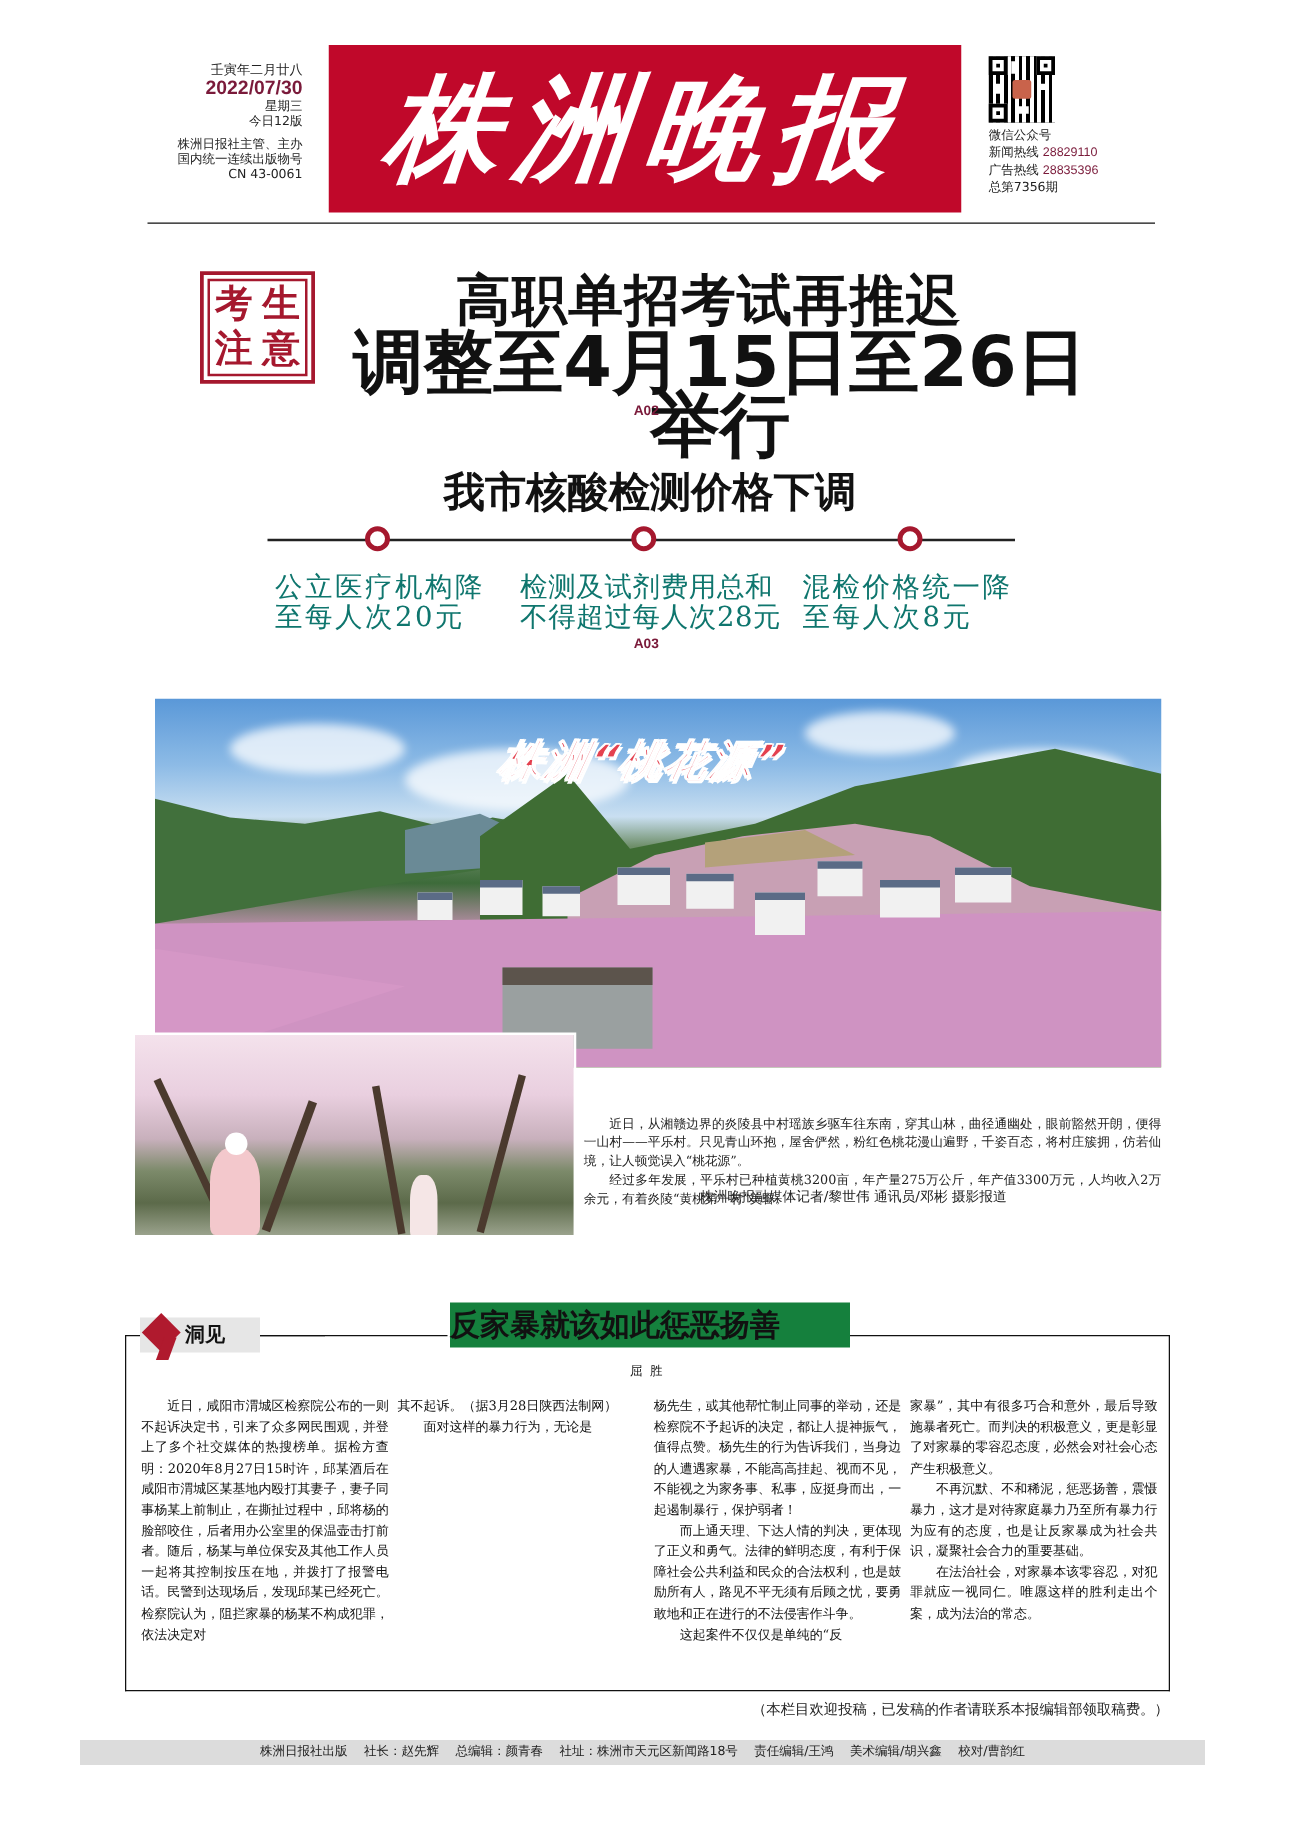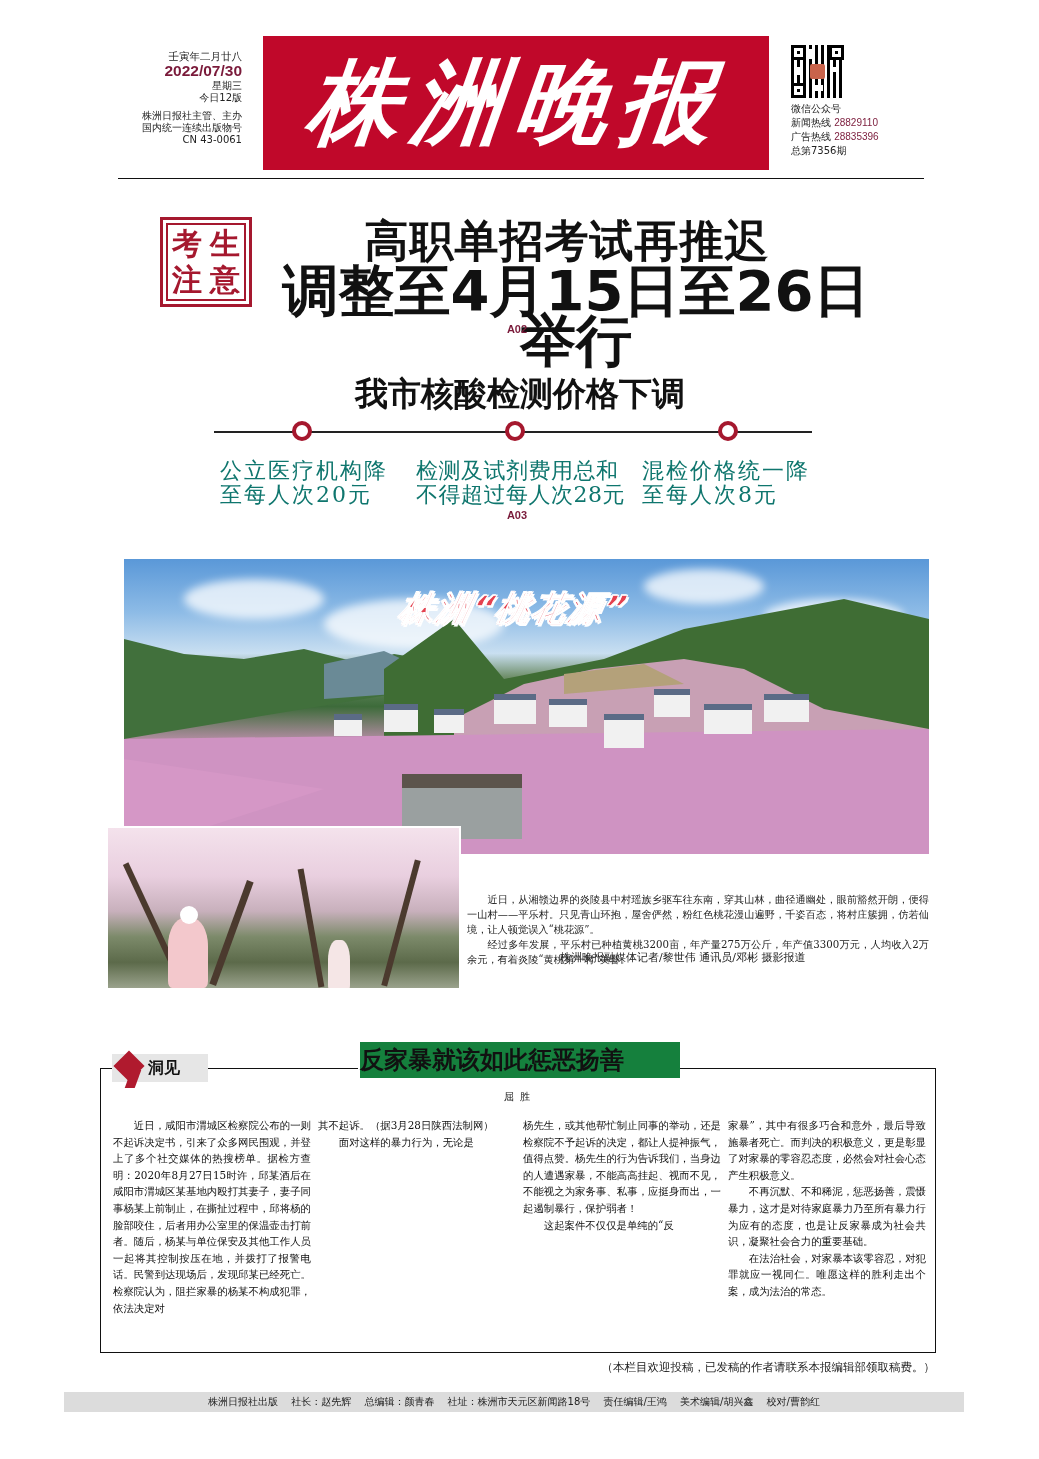--- a/index.html
+++ b/index.html
@@ -220,20 +220,21 @@
 
 <div class="abs col" style="left:113px">
   <p>近日，咸阳市渭城区检察院公布的一则不起诉决定书，引来了众多网民围观，并登上了多个社交媒体的热搜榜单。据检方查明：2020年8月27日15时许，邱某酒后在咸阳市渭城区某基地内殴打其妻子，妻子同事杨某上前制止，在撕扯过程中，邱将杨的脸部咬住，后者用办公室里的保温壶击打前者。随后，杨某与单位保安及其他工作人员一起将其控制按压在地，并拨打了报警电话。民警到达现场后，发现邱某已经死亡。检察院认为，阻拦家暴的杨某不构成犯罪，依法决定对</p>
 </div>
 <div class="abs col" style="left:318px">
   <p class="noind">其不起诉。（据3月28日陕西法制网）</p>
   <p>面对这样的暴力行为，无论是</p>
 </div>
 <div class="abs col" style="left:523px">
   <p class="noind">杨先生，或其他帮忙制止同事的举动，还是检察院不予起诉的决定，都让人提神振气，值得点赞。杨先生的行为告诉我们，当身边的人遭遇家暴，不能高高挂起、视而不见，不能视之为家务事、私事，应挺身而出，一起遏制暴行，保护弱者！</p>
+  <p>而上通天理、下达人情的判决，更体现了正义和勇气。法律的鲜明态度，有利于保障社会公共利益和民众的合法权利，也是鼓励所有人，路见不平无须有后顾之忧，要勇敢地和正在进行的不法侵害作斗争。</p>
   <p>这起案件不仅仅是单纯的“反</p>
 </div>
 <div class="abs col" style="left:728px">
   <p class="noind">家暴”，其中有很多巧合和意外，最后导致施暴者死亡。而判决的积极意义，更是彰显了对家暴的零容忍态度，必然会对社会心态产生积极意义。</p>
   <p>不再沉默、不和稀泥，惩恶扬善，震慑暴力，这才是对待家庭暴力乃至所有暴力行为应有的态度，也是让反家暴成为社会共识，凝聚社会合力的重要基础。</p>
   <p>在法治社会，对家暴本该零容忍，对犯罪就应一视同仁。唯愿这样的胜利走出个案，成为法治的常态。</p>
 </div>
 
 <div class="abs note">（本栏目欢迎投稿，已发稿的作者请联系本报编辑部领取稿费。）</div>
 

